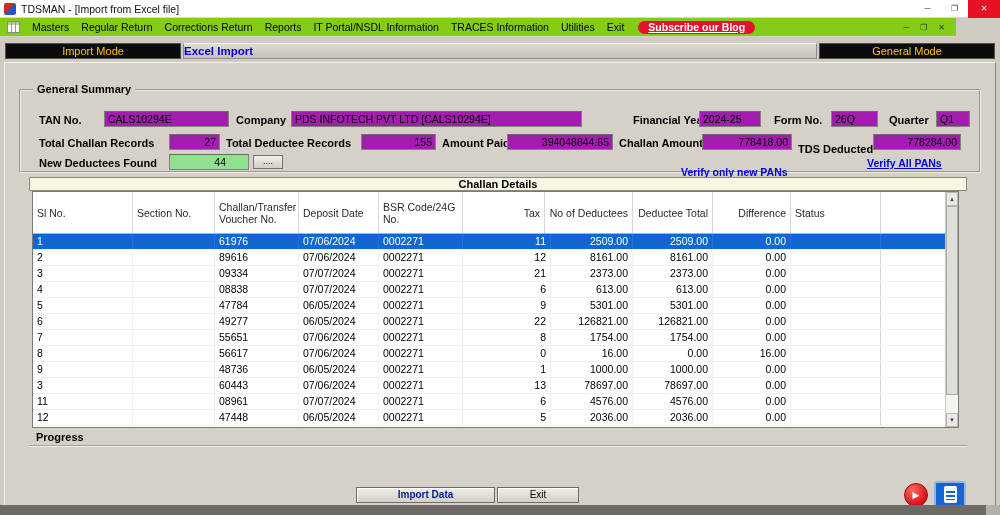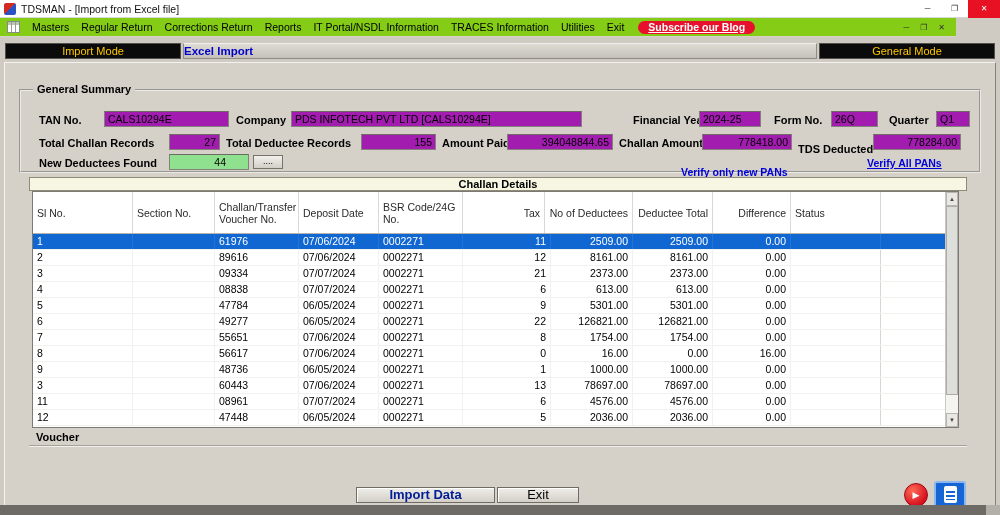--- a/index.html
+++ b/index.html
@@ -65,21 +65,21 @@
   .grow.selected{background:var(--selection-blue);color:#fff;}
   .grow.selected .cell{border-color:rgba(255,255,255,0.08);}
   .vscroll{position:absolute;top:0;right:0;bottom:0;width:13px;background:#f4f4f1;border-left:1px solid #c9c7c1;}
   .sb-btn{position:absolute;left:0;width:12px;height:14px;background:#e9e8e4;border:1px solid #b9b7b1;font-size:6px;display:flex;align-items:center;justify-content:center;color:#44423e;}
   .sb-up{top:0}.sb-down{bottom:0}
   .sb-thumb{position:absolute;left:0;top:14px;width:12px;height:calc(100% - 46px);background:#dededa;border:1px solid #aeaca6;}
 
   
   .progress-lbl{position:absolute;font-weight:bold;font-size:11px;}
   .etched{position:absolute;height:0;border-top:1px solid #a6a29a;border-bottom:1px solid #f2f0ec;}
-  .btn{position:absolute;background:linear-gradient(#f0eeea,#d3cfc7);border:1px solid #6f6b65;box-shadow:inset 1px 1px 0 #fff;text-align:center;font-size:13px;line-height:14px;cursor:pointer;}
+  .btn{position:absolute;background:linear-gradient(#f0eeea,#d3cfc7);border:1px solid #6f6b65;box-shadow:inset 1px 1px 0 #fff;text-align:center;font-size:10px;line-height:14px;cursor:pointer;}
   .btn.primary{color:#001c96;font-weight:bold;}
   .play-btn{position:absolute;width:24px;height:24px;border-radius:50%;background:radial-gradient(circle at 35% 30%,#ff6a55,#d60f1e 72%);border:1px solid #9c0a12;display:flex;align-items:center;justify-content:center;color:#fff;font-size:9px;cursor:pointer;}
   .doc-btn{position:absolute;width:32px;height:27px;background:#1565d4;border:2px solid #8cb6ee;border-radius:3px;display:flex;align-items:center;justify-content:center;cursor:pointer;}
   .doc-icon{width:13px;height:17px;background:
       repeating-linear-gradient(#fff 0 2px,#1565d4 2px 4px) content-box,#fff;
       padding:3px 2px;border-radius:2px;}
 
   
   .statusbar{position:absolute;left:0;bottom:0;width:1000px;height:10px;background:#6e6a65;}
   .status-grip{position:absolute;right:0;bottom:0;width:14px;height:10px;background:#b3afa9;}
@@ -331,21 +331,21 @@
           </div>
         </div>
     </div>
     <div class="vscroll">
       <div class="sb-btn sb-up">▲</div>
       <div class="sb-thumb"></div>
       <div class="sb-btn sb-down">▼</div>
     </div>
   </div>
 
-  <span class="progress-lbl" style="left:31px;top:368px;">Voucher</span>
+  <span class="progress-lbl" style="left:31px;top:368px;">Progress</span>
   <div class="etched" style="left:24px;top:382px;width:938px;"></div>
 
   <div class="btn primary" style="left:351px;top:424px;width:139px;height:16px;">Import Data</div>
   <div class="btn" style="left:492px;top:424px;width:82px;height:16px;">Exit</div>
   <div class="play-btn" style="left:899px;top:420px;">
       <span>▶</span>
     </div>
   <div class="doc-btn" style="left:929px;top:418px;">
       <div class="doc-icon"></div>
     </div>

